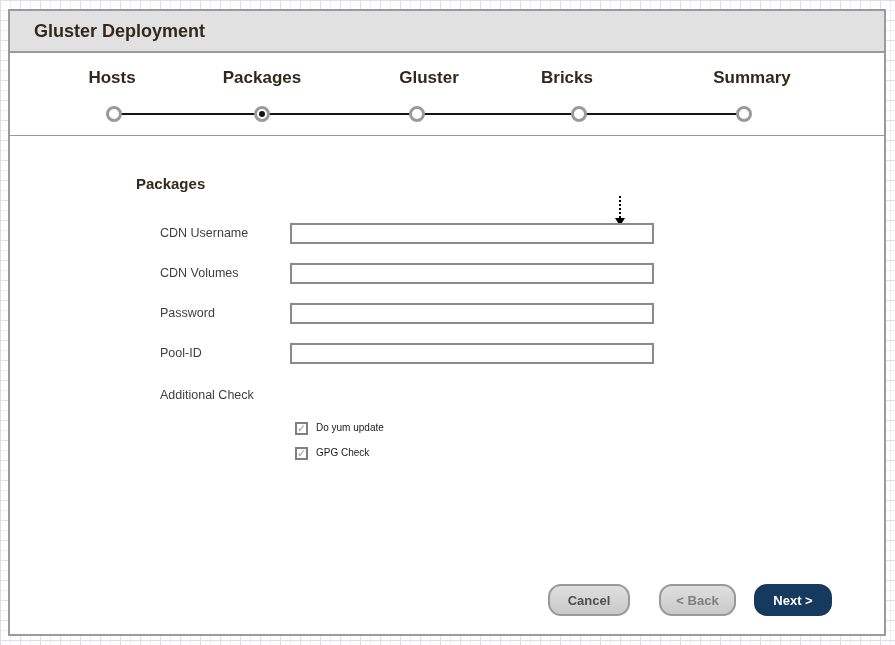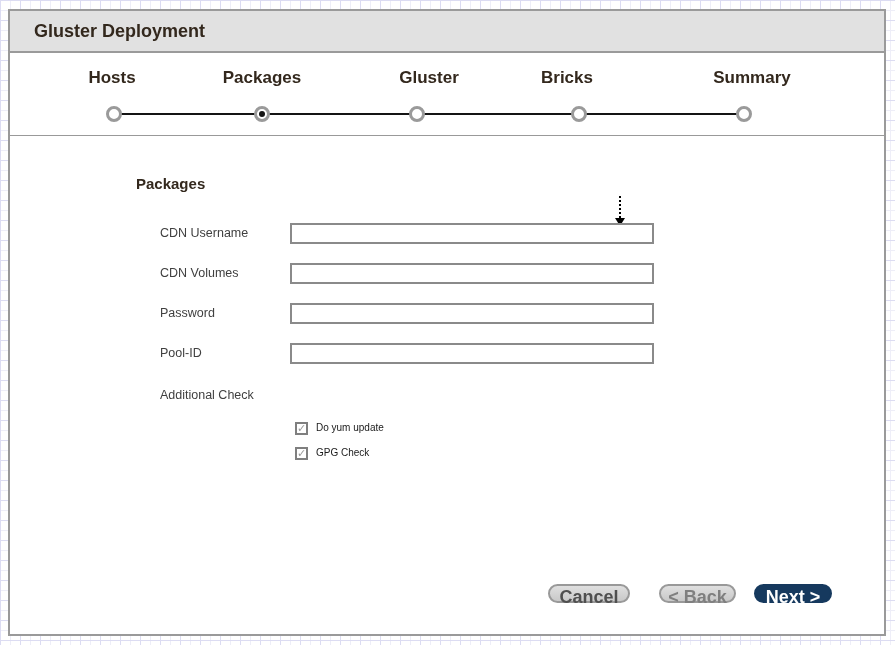--- a/index.html
+++ b/index.html
@@ -76,23 +76,23 @@
     border:2px solid #7f7f7f;box-sizing:border-box;text-align:center;
     font-size:11px;line-height:9px;color:#999;cursor:pointer;
   }
   .cb1{top:411px}.cb2{top:436px}
   .checkbox-label{
     position:absolute;left:306px;font-size:10px;color:#1a1a1a;cursor:pointer;white-space:nowrap;
   }
   .cbl1{top:411px}.cbl2{top:436px}
   
   .btn{
-    position:absolute;top:573px;height:19px;border-radius:13px;
+    position:absolute;top:573px;height:32px;border-radius:13px;
     font-family:"Liberation Sans","DejaVu Sans",sans-serif;
-    font-size:18px;font-weight:bold;cursor:pointer;text-align:center;
+    font-size:13px;font-weight:bold;cursor:pointer;text-align:center;
   }
   .btn-gray{
     background:linear-gradient(#dfdfdf,#c9c9c9);
     border:2px solid #999;
   }
   .btn-cancel{left:538px;width:82px;color:#4f4f4f;}
   .btn-back{left:643px;width:77px;color:#7f7f7f;margin-left:6px;}
   .btn-next{
     left:744px;width:78px;background:#16395e;border:2px solid #16395e;color:#fff;
   }

